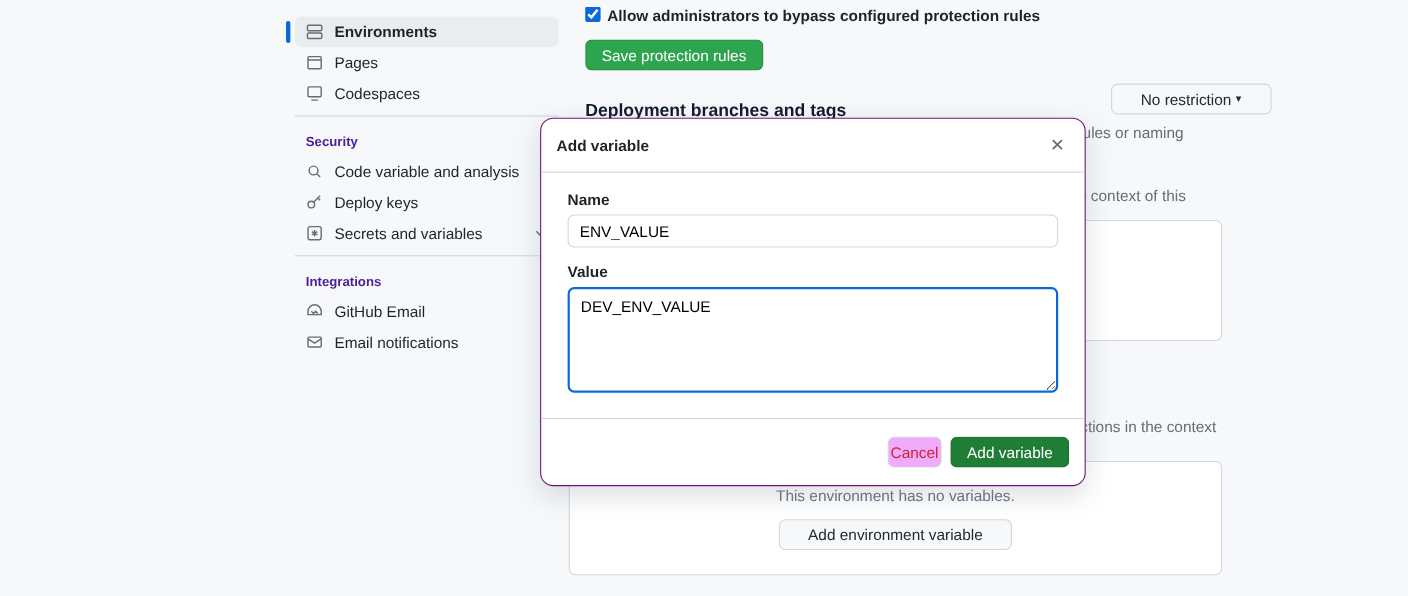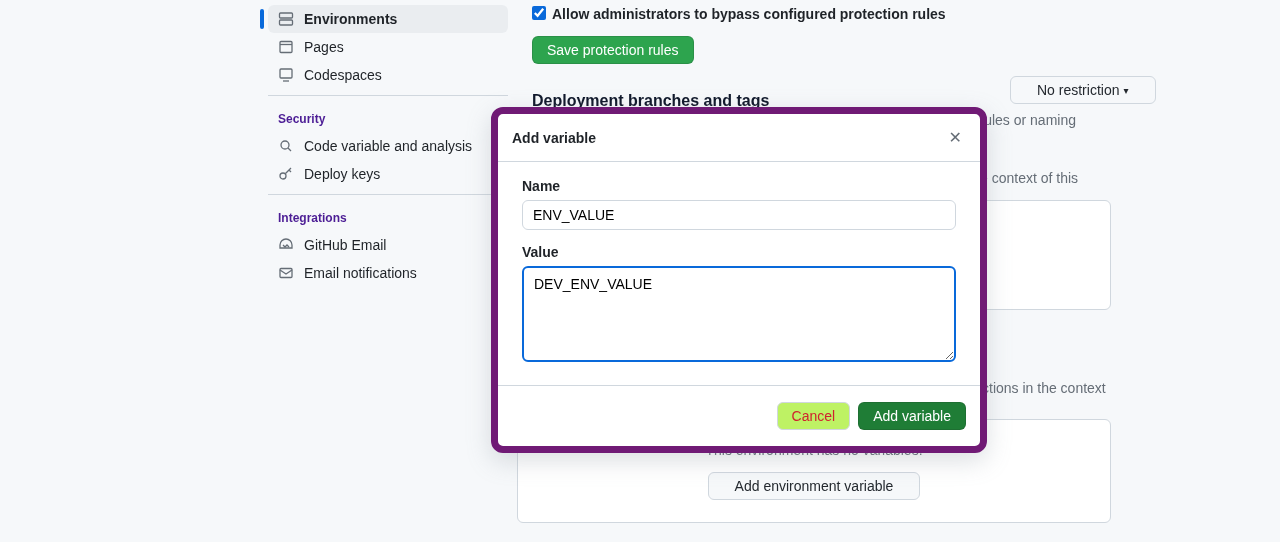--- a/index.html
+++ b/index.html
@@ -13,21 +13,21 @@
       overflow: hidden;
       position: relative;
     }
     .layout {
       display: flex;
       gap: 24px;
       padding: 0 24px;
     }
     .sidebar {
       width: 240px;
-      padding-top: 5px;
+      padding-top: 15px;
       margin-left: 244px;
     }
     .sidebar-item {
       display: flex;
       align-items: center;
       gap: 10px;
       padding: 6px 10px;
       border-radius: 6px;
       color: #1f2328;
       cursor: pointer;
@@ -120,21 +120,21 @@
     .ctx-text2 { color:#656d76; font-size:14px; }
     .bg-panel2 { position:absolute; left:517px; top:200px; width:594px; height:110px; border:1px solid #d0d7de; border-radius:6px; background:#fff; }
     .bg-panel3 { position:absolute; left:517px; top:380px; color:#656d76; font-size:14px; width:600px; }
     
     .modal {
       position:absolute;
       left: 491px;
       top: 107px;
       width: 496px;
       background:#fff;
-      border:7px solid #701a75;
+      border:1px solid #701a75;
       border-radius:12px;
       box-shadow: 0 8px 24px rgba(140,149,159,0.3);
       overflow:hidden;
     }
     .modal-header {
       display:flex;
       align-items:center;
       justify-content:space-between;
       padding: 10px 14px;
       border-bottom:1px solid #d0d7de;
@@ -163,24 +163,24 @@
       outline:none;
     }
     .modal-footer {
       display:flex;
       justify-content:flex-end;
       gap:8px;
       padding:16px 14px;
       border-top:1px solid #d0d7de;
     }
     .btn-cancel {
-      background:#bef264;
+      background:#f0abfc;
       border:1px solid #d0d7de;
       border-radius:6px;
-      padding:5px 14px;
+      padding:5px 2px;
       color:#cf222e;
       font-size:14px;
       cursor:pointer;
     }
     .btn-primary-green {
       background:#1f7d36;
       color:#fff;
       border:1px solid rgba(27,31,36,0.15);
       border-radius:6px;
       padding:5px 14px;
@@ -237,20 +237,34 @@
       <span>Code variable and analysis</span>
     </div>
     <div class="sidebar-item">
       <span class="icon">
         <svg viewBox="0 0 16 16" width="16" height="16" fill="none" stroke="currentColor" stroke-width="1.3">
             <circle cx="5" cy="10" r="3"></circle>
             <path d="M7.5 7.5L13 2M11 4l2 2"></path>
           </svg>
       </span>
       <span>Deploy keys</span>
+    </div>
+    <div class="sidebar-item">
+      <span class="icon">
+        <svg viewBox="0 0 16 16" width="16" height="16" fill="none" stroke="currentColor" stroke-width="1.3">
+            <rect x="2" y="2" width="12" height="12" rx="2"></rect>
+            <path d="M8 5v6M5.5 6.5l5 3M10.5 6.5l-5 3"></path>
+          </svg>
+      </span>
+      <span>Secrets and variables</span>
+      <span class="chev">
+        <svg viewBox="0 0 16 16" width="14" height="14" fill="currentColor">
+            <path d="M4 6l4 4 4-4" fill="none" stroke="currentColor" stroke-width="1.5"></path>
+          </svg>
+      </span>
     </div>
 
     <hr class="sidebar-divider">
 
     <div class="sidebar-heading">Integrations</div>
 
     <div class="sidebar-item">
       <span class="icon">
         <svg viewBox="0 0 16 16" width="16" height="16" fill="none" stroke="currentColor" stroke-width="1.3">
             <path d="M2 8a6 6 0 0112 0v3H2z"></path>

